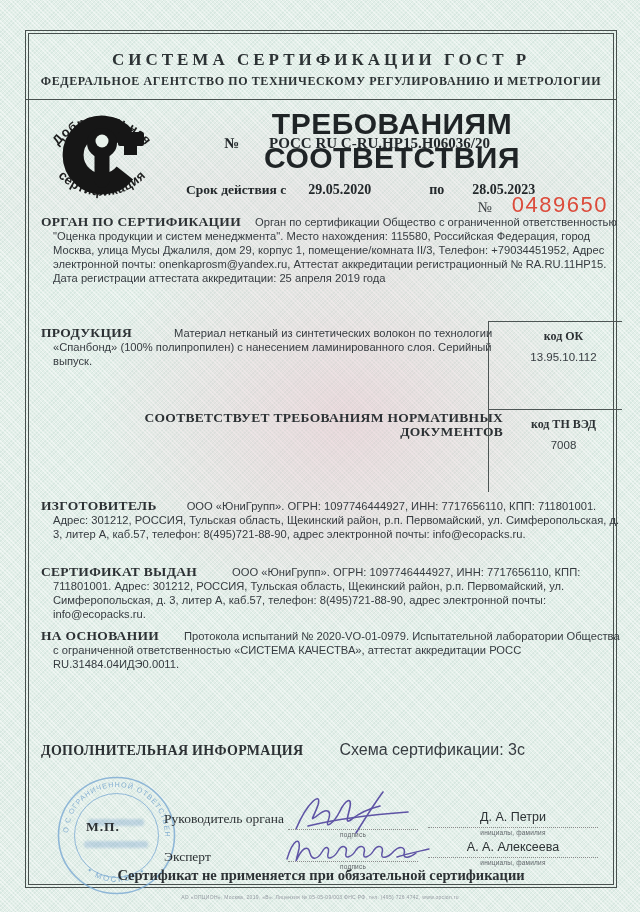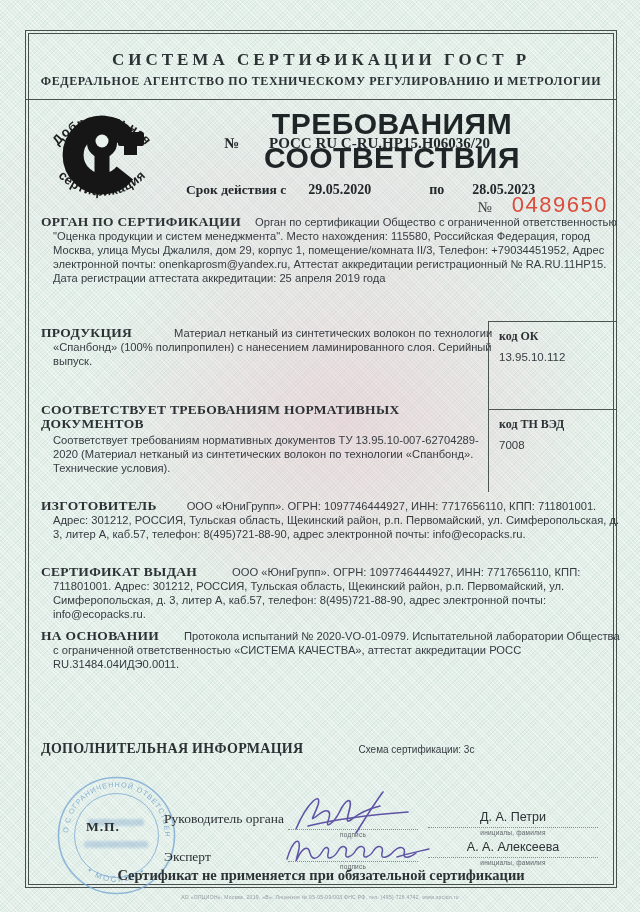--- a/index.html
+++ b/index.html
@@ -28,26 +28,26 @@
   .valid-row .po{margin-left:58px;font-weight:700;}
   .valid-row .d2{margin-left:28px;text-align:right;}
   .blank-no{right:8px;top:161px;display:flex;align-items:baseline;}
   .blank-no .no{font-family:"Liberation Serif",serif;font-size:15px;color:#3a3f42;}
   .blank-no .digits{font-size:22px;letter-spacing:1.5px;color:#dc4b3b;margin-left:20px;font-weight:400;}
   .sec{font-size:11.2px;line-height:14px;color:#363b40;padding-left:12px;}
   .sec .lbl{font-family:"Liberation Serif",serif;font-weight:700;font-size:13.5px;letter-spacing:.3px;color:#2c3134;margin-left:-12px;}
   .lbl-block{font-family:"Liberation Serif",serif;font-weight:700;font-size:13.5px;letter-spacing:.3px;color:#2c3134;margin-left:-12px;margin-bottom:2px;}
   .gap-org{margin-right:14px;} .gap-prod{margin-right:42px;} .gap-man{margin-right:30px;}
   .gap-iss{margin-right:35px;} .gap-bas{margin-right:25px;}
-  .code-box{border-left:1px solid #4d5554;border-top:1px solid #4d5554;padding:7px 0 0 10px;}
+  .code-box{border-left:1px solid #4d5554;border-top:1px solid #4d5554;padding:7px 0 0 16px;text-align:center;}
   .code-lbl{font-family:"Liberation Serif",serif;font-weight:700;font-size:12px;color:#2c3134;}
   .code-val{font-size:11.5px;color:#363b40;margin-top:7px;}
   .addl{left:15px;top:710px;width:570px;display:flex;align-items:baseline;}
   .addl .lbl2{font-family:"Liberation Serif",serif;font-weight:700;font-size:14px;letter-spacing:.3px;color:#2c3134;}
-  .addl .txt{font-size:10px;color:#363b40;margin-left:55px;}
+  .addl .txt{font-size:16px;color:#363b40;margin-left:36px;}
   .mp{left:60px;top:788px;font-family:"Liberation Serif",serif;font-weight:700;font-size:13.5px;letter-spacing:1px;color:#2c3134;}
   .role{font-family:"Liberation Serif",serif;font-weight:400;font-size:13.5px;color:#2c3134;}
   .sign-col{width:130px;}
   .sign-col .nm{height:17px;text-align:center;font-family:Liberation Sans, sans-serif;font-size:12.5px;color:#2c3134;}
   .sign-col .ln{border-top:1px dotted #8b8b8b;}
   .sign-col .cap{text-align:center;font-size:6.5px;color:#5f6569;margin-top:1px;letter-spacing:.2px;}
   .name-col{width:170px;}
   .restrict{left:0;right:0;top:836px;text-align:center;font-family:"Liberation Serif",serif;font-weight:700;font-size:14.5px;color:#2c3134;}
   .tiny-print{position:absolute;left:0;right:0;top:894px;text-align:center;font-size:5px;color:#959aa2;letter-spacing:.3px;}
   svg{display:block;}
@@ -110,23 +110,22 @@
 
     <div class="abs sec" style="left:15px;top:280px;width:448px;margin-top:15px;">
       <span class="lbl gap-prod">ПРОДУКЦИЯ</span><span>Материал нетканый из синтетических волокон по технологии «Спанбонд»  (100% полипропилен) с нанесением ламинированного слоя. Серийный выпуск.</span>
     </div>
 
     <div class="abs code-box" style="left:462px;top:290px;width:117px;height:81px;">
       <div class="code-lbl">код ОК</div>
       <div class="code-val">13.95.10.112</div>
     </div>
 
-    <div class="abs sec" style="left:15px;top:372px;width:450px;">
+    <div class="abs sec" style="left:15px;top:380px;width:450px;text-align:right;">
       <div class="lbl-block">СООТВЕТСТВУЕТ ТРЕБОВАНИЯМ НОРМАТИВНЫХ ДОКУМЕНТОВ</div>
-      <div>Соответствует требованиям нормативных документов ТУ 13.95.10-007-62704289-2020 (Материал нетканый из синтетических волокон по технологии «Спанбонд». Технические условия).</div>
     </div>
 
     <div class="abs code-box" style="left:462px;top:378px;width:117px;height:75px;">
       <div class="code-lbl">код ТН ВЭД</div>
       <div class="code-val">7008</div>
     </div>
 
     <div class="abs sec" style="left:15px;top:468px;width:570px;">
       <span class="lbl gap-man">ИЗГОТОВИТЕЛЬ</span><span>ООО «ЮниГрупп». ОГРН: 1097746444927, ИНН: 7717656110, КПП: 711801001. Адрес: 301212, РОССИЯ, Тульская область, Щекинский район, р.п. Первомайский, ул. Симферопольская, д. 3, литер А, каб.57, телефон: 8(495)721-88-90, адрес электронной почты: info@ecopacks.ru.</span>
     </div>

